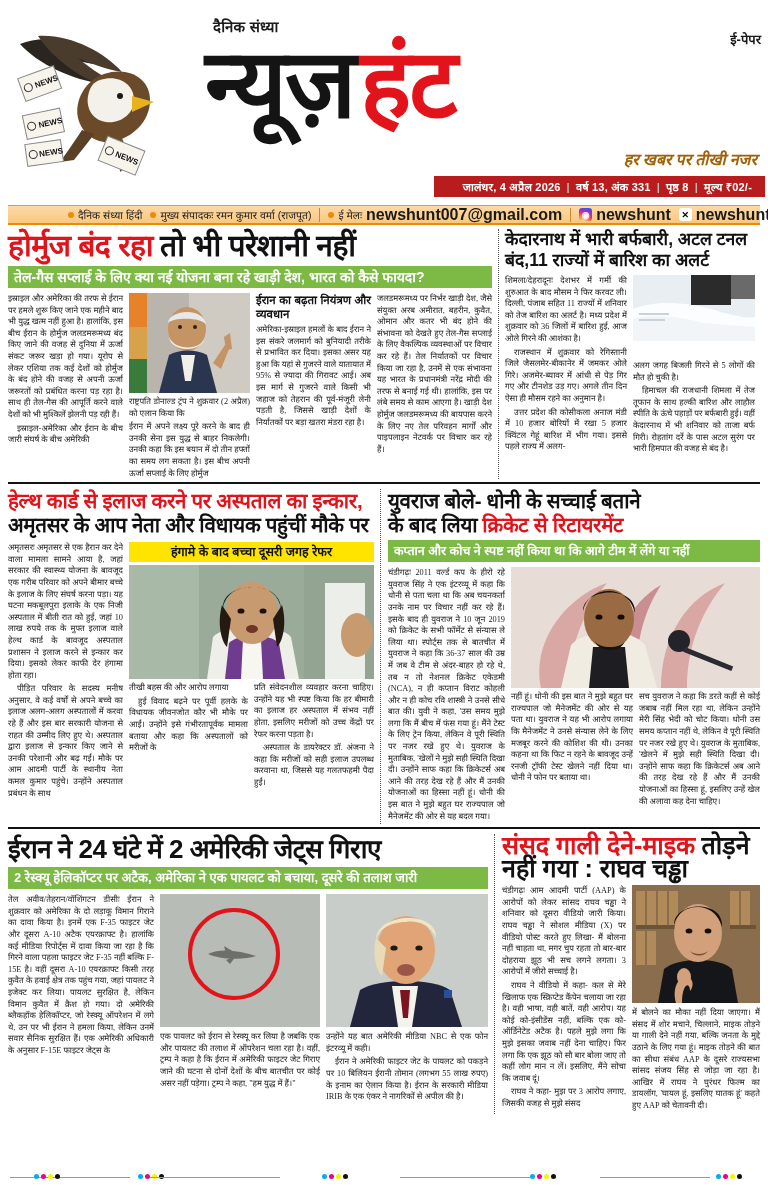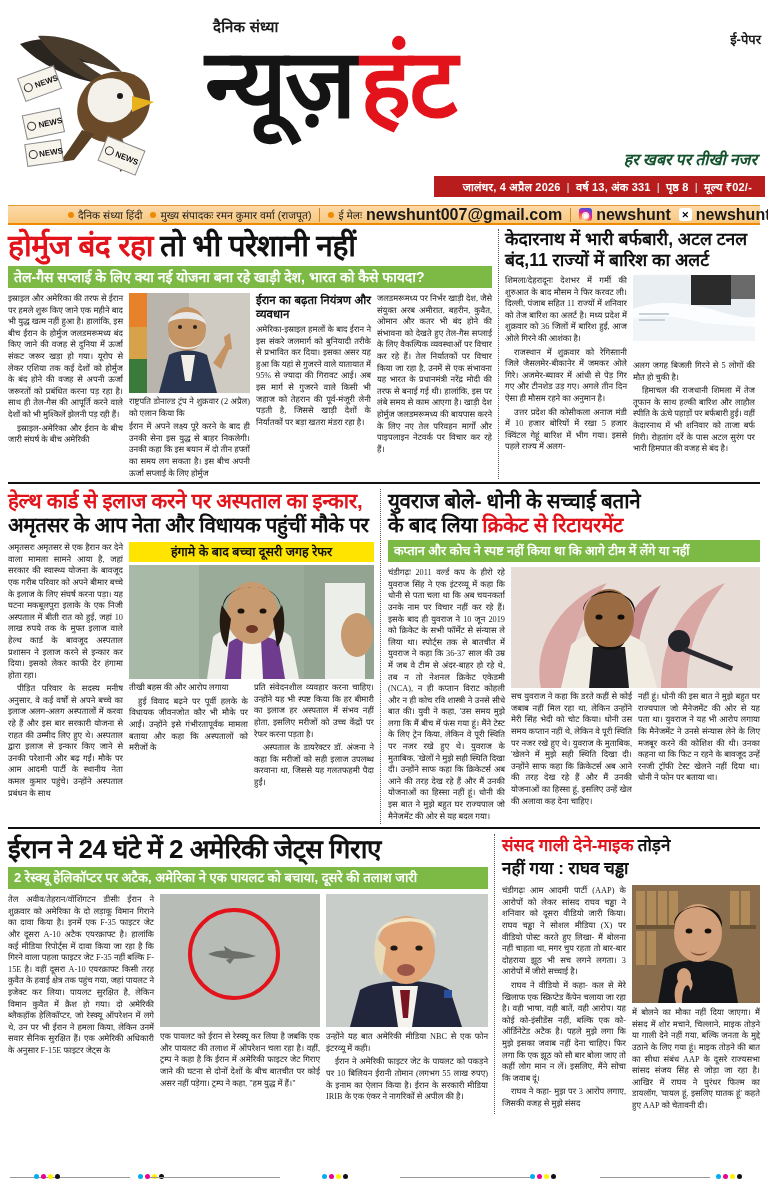--- a/index.html
+++ b/index.html
@@ -33,21 +33,21 @@
     position: absolute; left: 0; top: 24px; width: 560px;
     font-family: "Liberation Sans", sans-serif;
     font-weight: bold; font-size: 96px; line-height: 104px;
     letter-spacing: -2px; white-space: nowrap;
   }
   .mh-title .t1 { color: #141414; }
   .mh-title .t2 { color: #e2131a; margin-left: 6px; }
   .mh-tagline {
     position: absolute; right: 8px; top: 140px;
     font-family: "Liberation Serif", serif; font-style: italic;
-    font-weight: bold; font-size: 16px; color: #14532d;
+    font-weight: bold; font-size: 16px; color: #a16207;
   }
   .mh-datebar {
     position: absolute; right: 0; bottom: 6px;
     background: #b91c1c; color: #fff;
     font-family: "Liberation Sans", sans-serif;
     font-size: 11px; font-weight: bold;
     padding: 3px 10px 3px 26px;
     letter-spacing: .2px;
     white-space: nowrap;
   }
@@ -125,21 +125,21 @@
   .sec2-left { width: 372px; padding-right: 6px; }
   .sec2-right { width: 380px; padding-left: 7px; }
   .s2-head { font-size: 20.5px; line-height: 24px; letter-spacing:-0.3px; }
   .s2-cols { display:flex; gap:6px; margin-top:5px; }
 
   
   .sec3 { display:flex; margin: 5px 8px 0; }
   .sec3-left { width: 486px; padding-right: 6px; }
   .sec3-right { width: 266px; padding-left: 7px; }
   .s3-head { font-size: 26px; line-height: 30px; letter-spacing:-0.5px; white-space:nowrap;}
-  .s3r-head { font-size: 17px; line-height: 23px; }
+  .s3r-head { font-size: 25px; line-height: 23px; }
   .s3-cols { display:flex; gap:6px; margin-top:5px; }
 
   
   .regmarks { position:absolute; bottom: 6px; left:0; right:0; height: 8px; }
   .regset { position:absolute; display:flex; gap:2px; align-items:center; }
   .regset i { width:5px; height:5px; border-radius:50%; display:block; }
   .reg-line { position:absolute; height:1px; background:#999; }
 </style>
 </head>
 <body>
@@ -387,25 +387,25 @@
               <ellipse cx="98" cy="52" rx="25" ry="30" fill="#9a6a42"></ellipse>
               <path d="M72 44 C72 20, 126 18, 124 46 C120 30, 108 24, 98 24 C86 24, 75 30, 72 44 Z" fill="#17120e"></path>
               <path d="M84 74 C88 86, 110 86, 114 74 C110 82, 88 82, 84 74 Z" fill="#17120e"></path>
               <ellipse cx="88" cy="50" rx="3.5" ry="2.6" fill="#120c06"></ellipse>
               <ellipse cx="110" cy="50" rx="3.5" ry="2.6" fill="#120c06"></ellipse>
               <circle cx="168" cy="74" r="11" fill="#23232a"></circle>
               <rect x="174" y="80" width="52" height="5" transform="rotate(22 174 80)" fill="#2a2a30"></rect>
             </svg>
           </div>
           <div class="s2-cols" style="margin-top:3px;">
+            <div class="body-col" style="width:122px;">
+              <p class="noind">नहीं हूं। धोनी की इस बात ने मुझे बहुत घर राज्यपाल जो मैनेजमेंट की ओर से यह पता था। युवराज ने यह भी आरोप लगाया कि मैनेजमेंट ने उनसे संन्यास लेने के लिए मजबूर करने की कोशिश की थी। उनका कहना था कि फिट न रहने के बावजूद उन्हें रनजी ट्रॉफी टेस्ट खेलने नहीं दिया था। धोनी ने फोन पर बताया था।</p>
+            </div>
             <div class="body-col" style="width:121px;">
               <p class="noind">सच युवराज ने कहा कि डरते कहीं से कोई जबाब नहीं मिल रहा था, लेकिन उन्होंने मेरी सिंह भेदी को चोट किया। धोनी उस समय कप्तान नहीं थे, लेकिन वे पूरी स्थिति पर नजर रखे हुए थे। युवराज के मुताबिक, 'खेलने में मुझे सही स्थिति दिखा दी। उन्होंने साफ कहा कि क्रिकेटर्स अब आने की तरह देख रहे हैं और मैं उनकी योजनाओं का हिस्सा हूं, इसलिए उन्हें खेल की अलावा कह देना चाहिए।</p>
-            </div>
-            <div class="body-col" style="width:122px;">
-              <p class="noind">नहीं हूं। धोनी की इस बात ने मुझे बहुत घर राज्यपाल जो मैनेजमेंट की ओर से यह पता था। युवराज ने यह भी आरोप लगाया कि मैनेजमेंट ने उनसे संन्यास लेने के लिए मजबूर करने की कोशिश की थी। उनका कहना था कि फिट न रहने के बावजूद उन्हें रनजी ट्रॉफी टेस्ट खेलने नहीं दिया था। धोनी ने फोन पर बताया था।</p>
             </div>
           </div>
         </div>
       </div>
     </div>
   </div>
 
   <div class="rule"></div>
 
   <div class="sec3">

